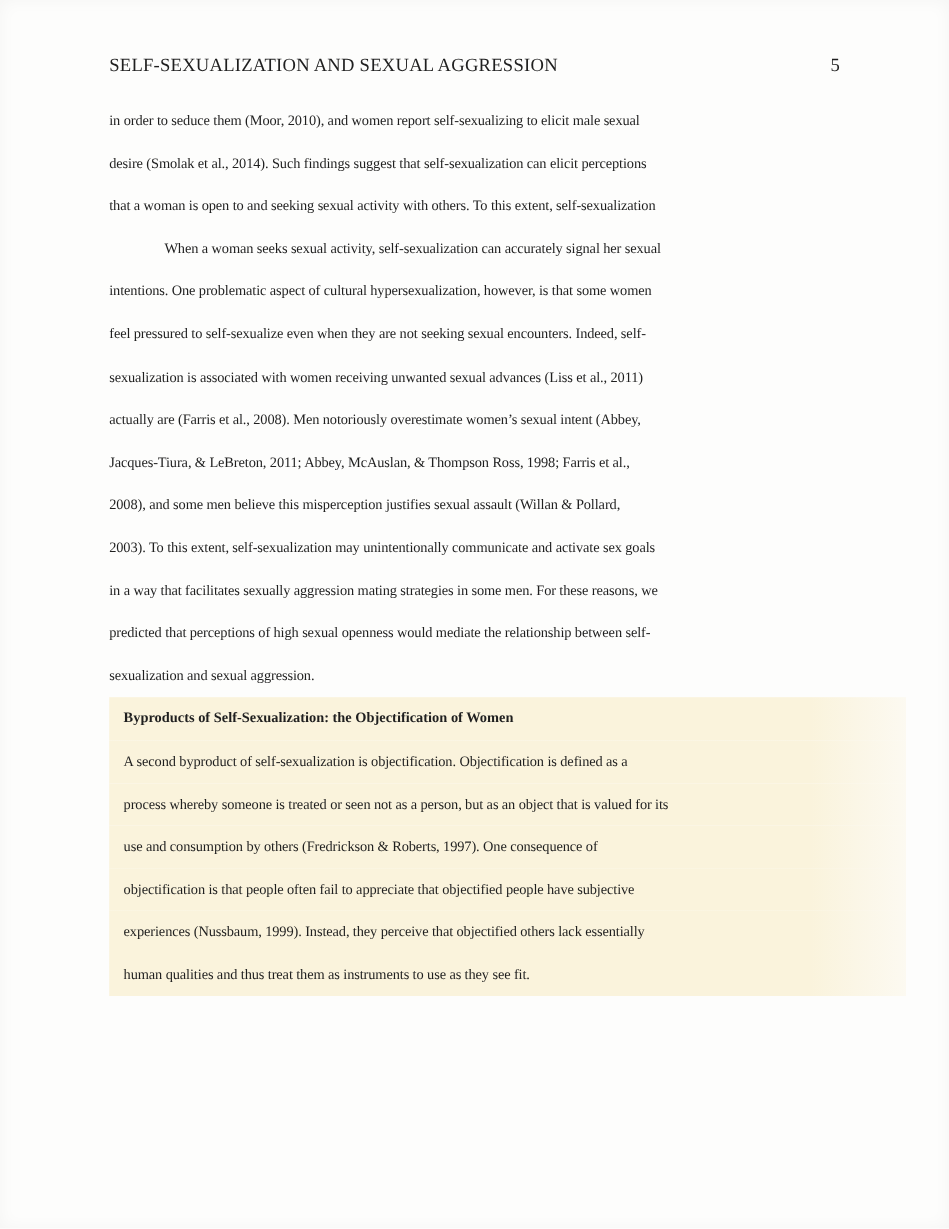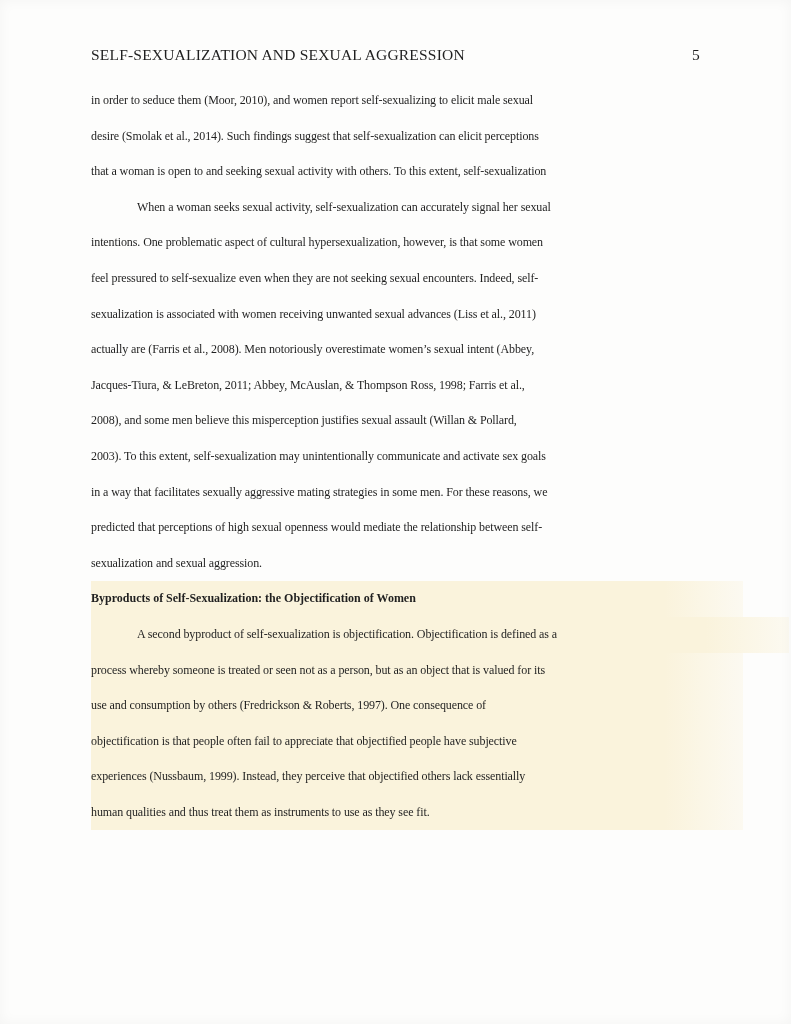--- a/index.html
+++ b/index.html
@@ -53,20 +53,21 @@
   .line.indent {
     padding-left: 46px;
   }
   .line.heading {
     font-weight: bold;
     letter-spacing: 0;
   }
   .line.hl {
     background: linear-gradient(to right, #faf3dc 0%, #faf3dc 88%, rgba(250,243,220,0.35) 100%);
     width: 652px;
+    padding-left: 12px;
   }
 </style>
 </head>
 <body>
 
 <div class="page">
 
   <div class="running-header">
     <span>SELF-SEXUALIZATION AND SEXUAL AGGRESSION</span>
     <span>5</span>
@@ -77,21 +78,21 @@
       <div class="line">desire (Smolak et al., 2014). Such findings suggest that self-sexualization can elicit perceptions</div>
       <div class="line">that a woman is open to and seeking sexual activity with others. To this extent, self-sexualization</div>
       <div class="line indent">When a woman seeks sexual activity, self-sexualization can accurately signal her sexual</div>
       <div class="line">intentions. One problematic aspect of cultural hypersexualization, however, is that some women</div>
       <div class="line">feel pressured to self-sexualize even when they are not seeking sexual encounters. Indeed, self-</div>
       <div class="line">sexualization is associated with women receiving unwanted sexual advances (Liss et al., 2011)</div>
       <div class="line">actually are (Farris et al., 2008). Men notoriously overestimate women’s sexual intent (Abbey,</div>
       <div class="line">Jacques-Tiura, &amp; LeBreton, 2011; Abbey, McAuslan, &amp; Thompson Ross, 1998; Farris et al.,</div>
       <div class="line">2008), and some men believe this misperception justifies sexual assault (Willan &amp; Pollard,</div>
       <div class="line">2003). To this extent, self-sexualization may unintentionally communicate and activate sex goals</div>
-      <div class="line">in a way that facilitates sexually aggressive mating strategies in some men. For these reasons, we</div>
+      <div class="line">in a way that facilitates sexually aggression mating strategies in some men. For these reasons, we</div>
       <div class="line">predicted that perceptions of high sexual openness would mediate the relationship between self-</div>
       <div class="line">sexualization and sexual aggression.</div>
       <div class="line heading hl">Byproducts of Self-Sexualization: the Objectification of Women</div>
       <div class="line indent hl">A second byproduct of self-sexualization is objectification. Objectification is defined as a</div>
       <div class="line hl">process whereby someone is treated or seen not as a person, but as an object that is valued for its</div>
       <div class="line hl">use and consumption by others (Fredrickson &amp; Roberts, 1997). One consequence of</div>
       <div class="line hl">objectification is that people often fail to appreciate that objectified people have subjective</div>
       <div class="line hl">experiences (Nussbaum, 1999). Instead, they perceive that objectified others lack essentially</div>
       <div class="line hl">human qualities and thus treat them as instruments to use as they see fit.</div>
     </main>

